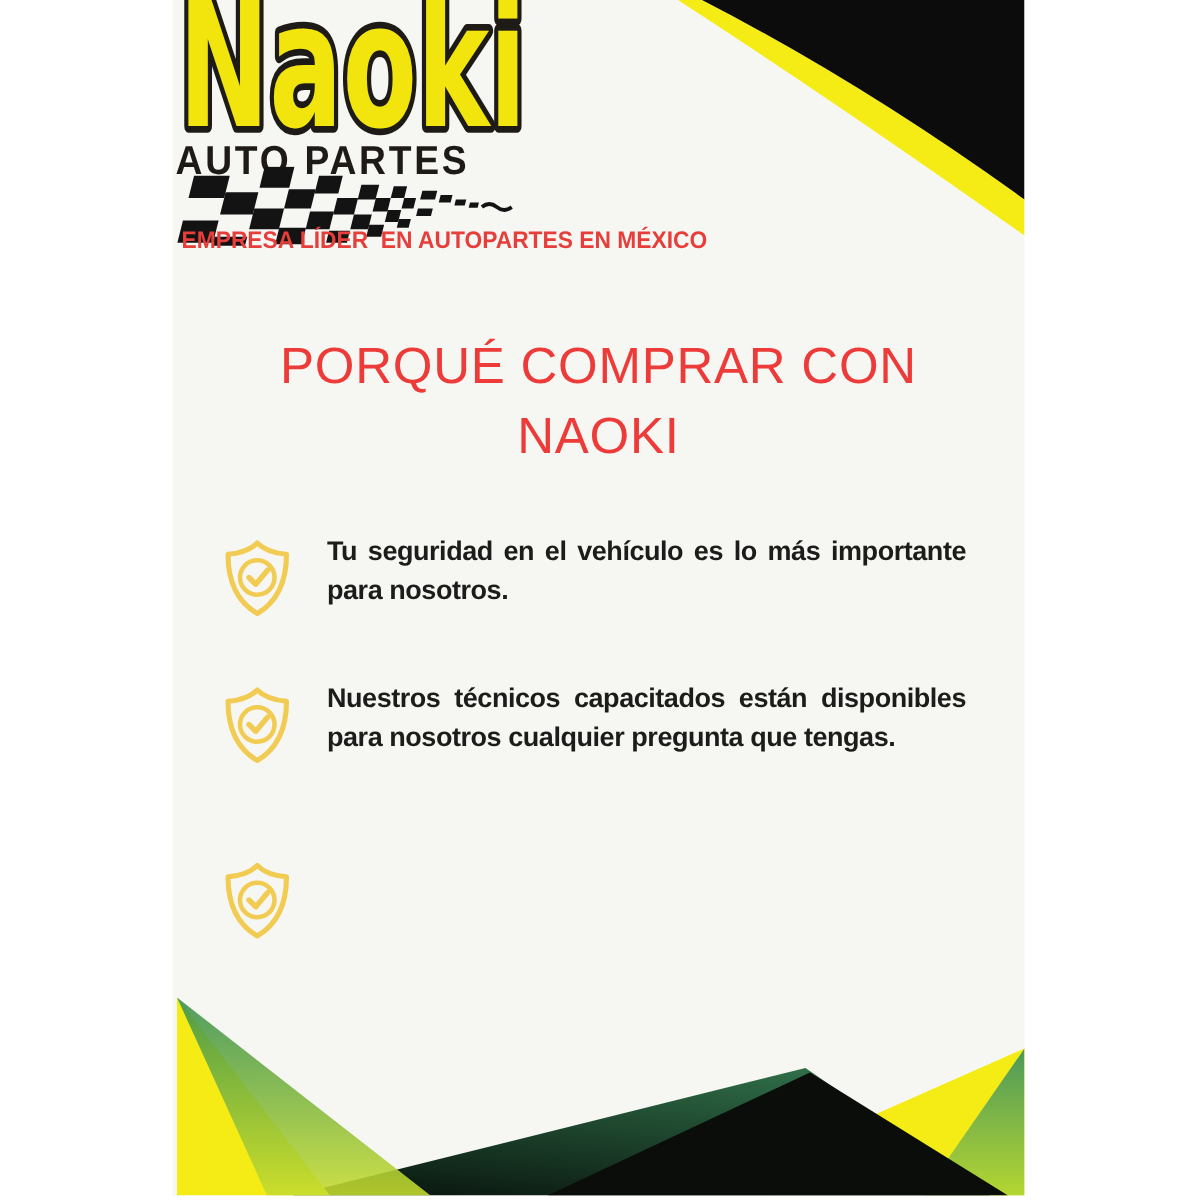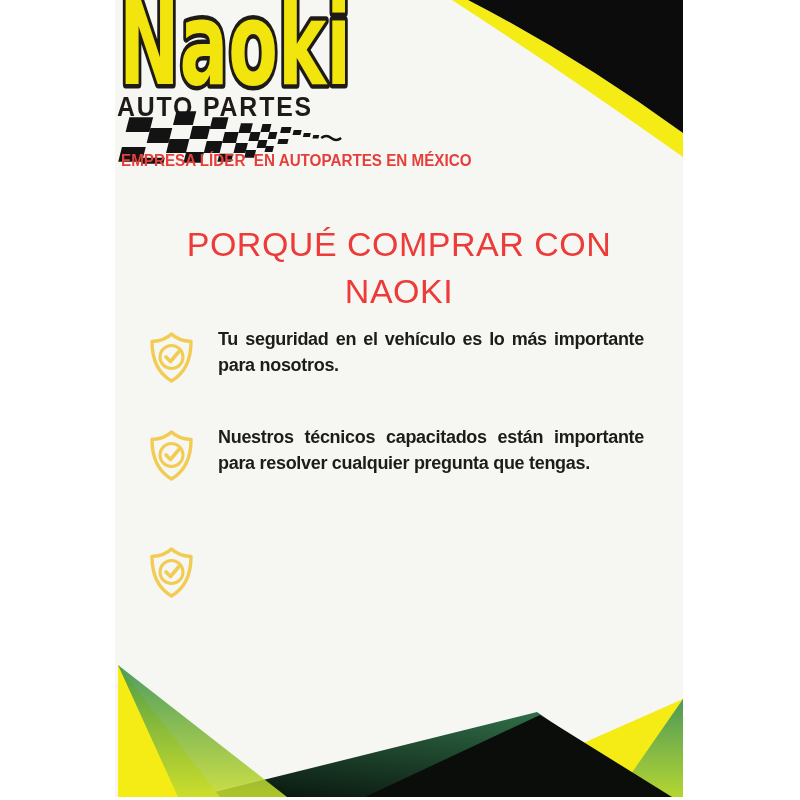--- a/index.html
+++ b/index.html
@@ -14,21 +14,21 @@
               white-space:pre;}
   .flag-svg{position:absolute;left:0;top:111px;}
   .tagline{position:absolute;left:6px;top:152px;font-size:16px;font-weight:bold;color:#E63E3B;
            transform:scaleX(0.95);transform-origin:left top;white-space:pre;}
 
   
   .heading{position:absolute;left:0;right:0;top:197px;text-align:center;color:#EC3B39;
            font-size:34px;font-weight:normal;line-height:47px;letter-spacing:0.5px;margin-top:24px;}
 
   
-  .bullet{position:absolute;left:33px;display:flex;}
+  .bullet{position:absolute;left:33px;display:flex;margin-top:28px;}
   .bullet .icon{flex:0 0 47px;margin-top:5px;}
   .bullet .txt{margin-left:23px;width:426px;font-size:18px;font-weight:bold;color:#1C1C1A;
                line-height:26px;letter-spacing:-0.3px;text-align:justify;text-align-last:left;}
   .b1{top:326px}.b2{top:424px}.b3{top:541px}
 
   .corner-svg{position:absolute;right:0;top:0;}
   .bottom-svg{position:absolute;left:0;bottom:0;}
 </style>
 </head>
 <body>
@@ -93,21 +93,21 @@
       </svg>
       <div class="txt">Tu seguridad en el vehículo es lo más importante para nosotros.</div>
     </div>
 
     <div class="bullet b2">
       <svg class="icon" width="47" height="53" viewBox="0 0 47 53">
         <path d="M23.5,3 C28,7.5 36,10 43,10.5 C43,25 39,41 23.5,50 C8,41 4,25 4,10.5 C11,10 19,7.5 23.5,3 Z" fill="none" stroke="#F2CC52" stroke-width="3.4" stroke-linejoin="round"></path>
         <circle cx="23.5" cy="26" r="11.5" fill="none" stroke="#F2CC52" stroke-width="3"></circle>
         <path d="M18,26 l4.5,4.5 L30.5,21" fill="none" stroke="#F2CC52" stroke-width="3.6" stroke-linecap="round" stroke-linejoin="round"></path>
       </svg>
-      <div class="txt">Nuestros técnicos capacitados están importante para resolver cualquier pregunta que tengas.</div>
+      <div class="txt">Nuestros técnicos capacitados están disponibles para nosotros cualquier pregunta que tengas.</div>
     </div>
 
     <div class="bullet b3">
       <svg class="icon" width="47" height="53" viewBox="0 0 47 53">
         <path d="M23.5,3 C28,7.5 36,10 43,10.5 C43,25 39,41 23.5,50 C8,41 4,25 4,10.5 C11,10 19,7.5 23.5,3 Z" fill="none" stroke="#F2CC52" stroke-width="3.4" stroke-linejoin="round"></path>
         <circle cx="23.5" cy="26" r="11.5" fill="none" stroke="#F2CC52" stroke-width="3"></circle>
         <path d="M18,26 l4.5,4.5 L30.5,21" fill="none" stroke="#F2CC52" stroke-width="3.6" stroke-linecap="round" stroke-linejoin="round"></path>
       </svg>
     </div>
 

